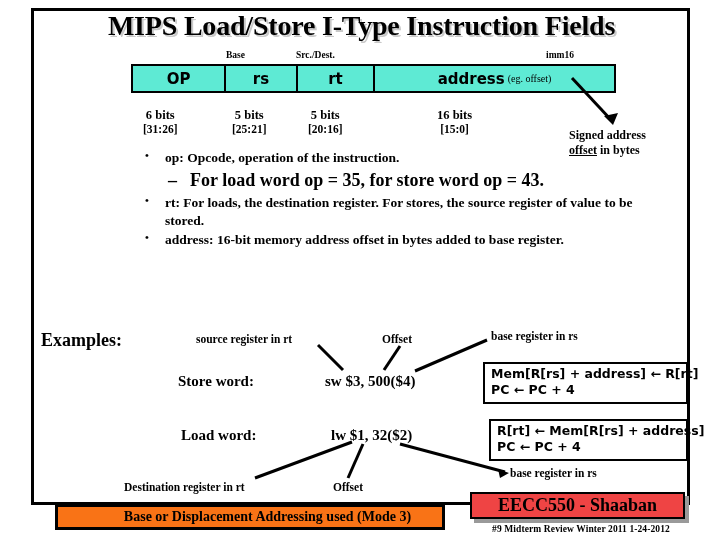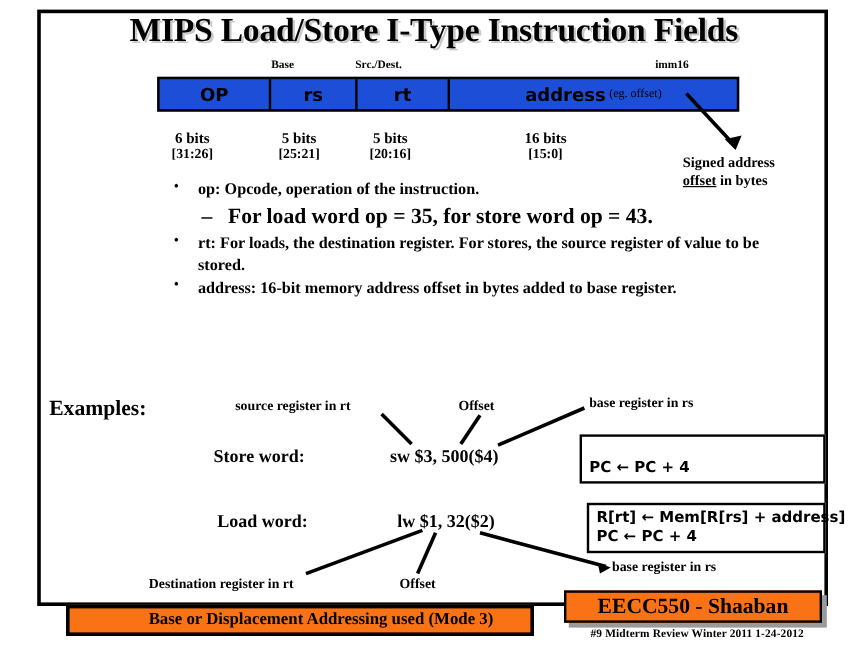--- a/index.html
+++ b/index.html
@@ -15,21 +15,21 @@
   
   .title{position:absolute;left:31px;top:10px;width:661px;
          text-align:center;font-size:28px;font-weight:bold;
          letter-spacing:-0.2px;
          text-shadow:2px 2px 0 #c9c9c9;white-space:nowrap;}
 
   
   .fieldrow{position:absolute;left:131px;top:64px;
             width:485px;height:29px;display:flex;
             border:2px solid #000;box-sizing:border-box;
-            background:#1d4ed8;}
+            background:#5eead4;}
   .cell{display:flex;align-items:center;justify-content:center;
         font-family:"DejaVu Sans","Liberation Sans",sans-serif;
         font-weight:bold;font-size:15px;box-sizing:border-box;}
   .cell + .cell{border-left:2px solid #000;}
   .c-op{width:91px;}
   .c-rs{width:72px;}
   .c-rt{width:77px;}
   .c-addr{flex:1;}
   .addr-sub{font-family:"Liberation Serif","DejaVu Serif",serif;
             font-weight:normal;font-size:10px;margin-left:3px;}
@@ -93,21 +93,21 @@
   .arrowg{font-family:"DejaVu Sans",sans-serif;font-weight:bold;}
 
   
   .modebox{position:absolute;left:55px;top:504px;width:390px;height:26px;
            border:3px solid #000;background:#f97316;box-sizing:border-box;
            display:flex;align-items:center;justify-content:center;
            font-size:14px;font-weight:bold;padding-left:35px;}
   .eeccshadow{position:absolute;left:474px;top:496px;width:215px;height:27px;
               background:#9a9a9a;}
   .eeccbox{position:absolute;left:470px;top:492px;width:215px;height:27px;
-           border:2px solid #000;background:#f97316;box-sizing:border-box;
+           border:2px solid #000;background:#ef4444;box-sizing:border-box;
            display:flex;align-items:center;justify-content:center;
            font-size:18px;font-weight:bold;}
   .footer{position:absolute;left:470px;top:524px;width:222px;
           text-align:center;font-size:9.5px;font-weight:bold;
           letter-spacing:0.1px;}
 
   svg.lines{position:absolute;left:0;top:0;width:720px;height:540px;
             pointer-events:none;}
 </style>
 </head>
@@ -171,21 +171,21 @@
   <div class="ann a-off2">Offset</div>
   <div class="ann a-base2">base register in rs</div>
 
   <div class="exlabel e-store">Store word:</div>
   <div class="excode x-store">sw $3, 500($4)</div>
 
   <div class="exlabel e-load">Load word:</div>
   <div class="excode x-load">lw $1, 32($2)</div>
 
   <div class="rtl r-store">
-    <br>
+    <span class="arrowg">Mem[R[rs] + address]  ←  R[rt]</span><br>
     <span class="arrowg">PC  ←  PC + 4</span>
   </div>
 
   <div class="rtl r-load">
     <span class="arrowg">R[rt]  ← Mem[R[rs] + address]</span><br>
     <span class="arrowg">PC  ←  PC + 4</span>
   </div>
 
   <svg class="lines" viewBox="0 0 720 540">
 

